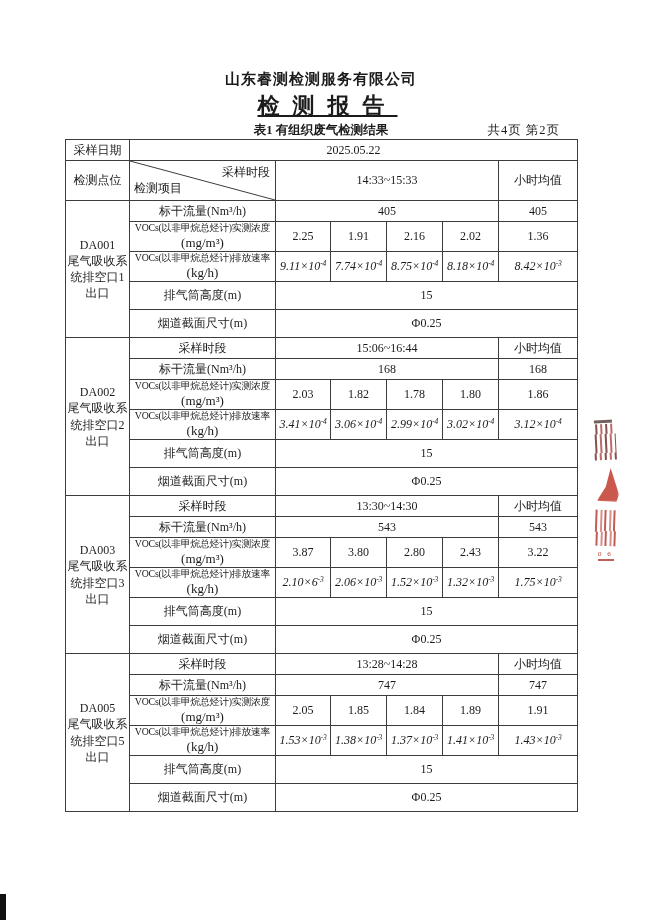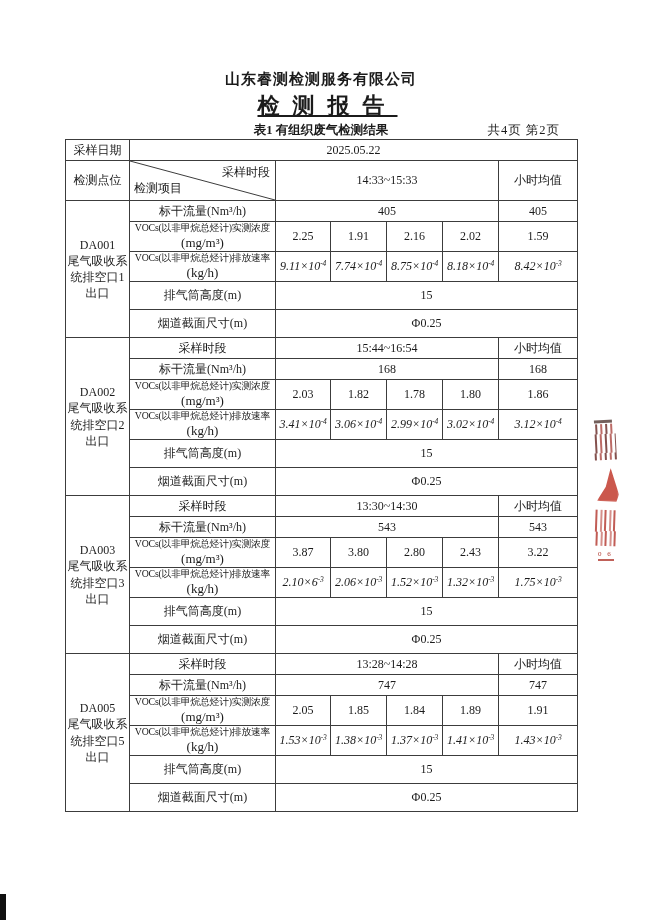--- a/index.html
+++ b/index.html
@@ -97,21 +97,21 @@
     </tr>
     <tr class="h29">
       <td class="vlab">
         <div class="l1">VOCs(以非甲烷总烃计)实测浓度</div>
         <div class="l2">(mg/m³)</div>
       </td>
       <td>2.25</td>
       <td>1.91</td>
       <td>2.16</td>
       <td>2.02</td>
-      <td>1.59</td>
+      <td>1.36</td>
     </tr>
     <tr class="h29">
       <td class="vlab">
         <div class="l1">VOCs(以非甲烷总烃计)排放速率</div>
         <div class="l2">(kg/h)</div>
       </td>
       <td class="rate"><span>9.11×10</span><sup>-4</sup></td>
       <td class="rate"><span>7.74×10</span><sup>-4</sup></td>
       <td class="rate"><span>8.75×10</span><sup>-4</sup></td>
       <td class="rate"><span>8.18×10</span><sup>-4</sup></td>
@@ -125,21 +125,21 @@
       <td>烟道截面尺寸(m)</td>
       <td colspan="5">Φ0.25</td>
     </tr>
 
     <tr class="h21">
       <td rowspan="6" class="point">
         <div>DA002</div>
         <div>尾气吸收系统排空口2出口</div>
       </td>
       <td>采样时段</td>
-      <td colspan="4">15:44~16:54</td>
+      <td colspan="4">15:06~16:44</td>
       <td>小时均值</td>
     </tr>
     <tr class="h21">
       <td>标干流量(Nm³/h)</td>
       <td colspan="4">168</td>
       <td>168</td>
     </tr>
     <tr class="h29">
       <td class="vlab">
         <div class="l1">VOCs(以非甲烷总烃计)实测浓度</div>

